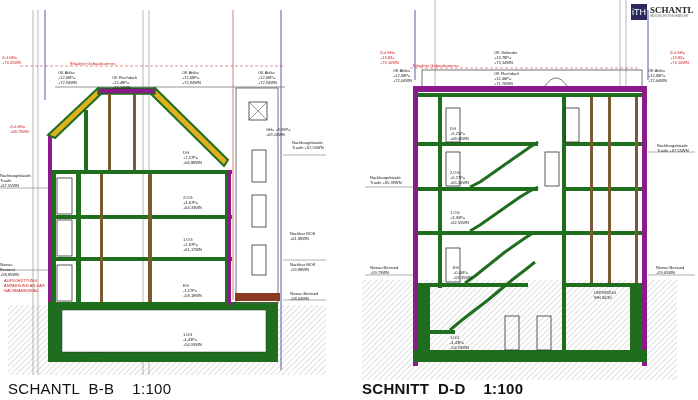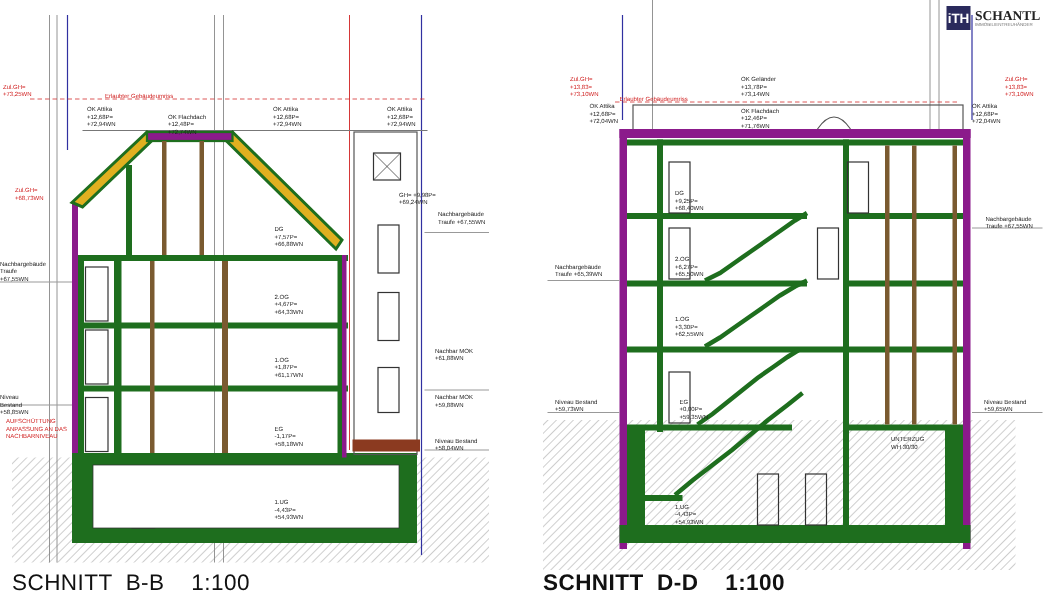--- a/index.html
+++ b/index.html
@@ -1,20 +1,20 @@
 <!DOCTYPE html>
 <html><head>
 <meta charset="utf-8">
 <style>
   html,body{margin:0;padding:0;background:#fff;}
   body{width:698px;height:400px;position:relative;overflow:hidden;font-family:"Liberation Sans",sans-serif;}
   .svgwrap{position:absolute;left:0;top:0;width:698px;height:400px;}
   .title{position:absolute;font-size:15px;color:#111;letter-spacing:0.3px;white-space:pre;}
   .logo{position:absolute;left:631px;top:4px;display:flex;align-items:center;gap:3px;}
-  .logo-box{width:16px;height:16px;background:#2a2a5c;color:#fff;font-size:9px;font-weight:bold;display:flex;align-items:center;justify-content:center;}
+  .logo-box{width:16px;height:16px;background:#2a2a5c;color:#fff;font-size:9px;font-weight:normal;display:flex;align-items:center;justify-content:center;}
   .logo-text{display:flex;flex-direction:column;line-height:1;}
   .logo-name{font-family:"Liberation Serif",serif;font-weight:bold;font-size:9px;color:#222;}
   .logo-sub{font-size:3px;color:#777;}
 </style>
 </head>
 <body>
 
 <div class="svgwrap">
 <svg width="698" height="400" viewBox="0 0 698 400" xmlns="http://www.w3.org/2000/svg">
   <defs>
@@ -175,21 +175,21 @@
   <div style="position:absolute;left:656px;top:265px;width:35px;">Niveau Bestand +59,65WN</div>
   <div style="position:absolute;left:594px;top:290px;width:25px;">UNTERZUG WH 30/30</div>
 
   <div style="position:absolute;left:450px;top:126px;width:25px;"><span>DG</span><br><span>+9,25P=</span><br><span>+68,40WN</span></div>
   <div style="position:absolute;left:450px;top:170px;width:25px;"><span>2.OG</span><br><span>+6,27P=</span><br><span>+65,50WN</span></div>
   <div style="position:absolute;left:450px;top:210px;width:25px;"><span>1.OG</span><br><span>+3,30P=</span><br><span>+62,55WN</span></div>
   <div style="position:absolute;left:453px;top:265px;width:25px;"><span>EG</span><br><span>+0,00P=</span><br><span>+59,35WN</span></div>
   <div style="position:absolute;left:450px;top:335px;width:25px;"><span>1.UG</span><br><span>-4,43P=</span><br><span>+54,93WN</span></div>
 </div>
 
-<div class="title" style="left:8px;top:380px;"><span>SCHNITT  B-B</span>&nbsp;&nbsp;&nbsp;&nbsp;<span>1:100</span></div>
+<div class="title" style="left:8px;top:380px;"><span>SCHANTL  B-B</span>&nbsp;&nbsp;&nbsp;&nbsp;<span>1:100</span></div>
 <div class="title" style="left:362px;top:380px;font-weight:bold;"><span>SCHNITT  D-D</span>&nbsp;&nbsp;&nbsp;&nbsp;<span>1:100</span></div>
 
 <div class="logo">
   <div class="logo-box">iTH</div>
   <div class="logo-text">
     <span class="logo-name">SCHANTL</span>
     <span class="logo-sub">IMMOBILIENTREUHÄNDER</span>
   </div>
 </div>
 

